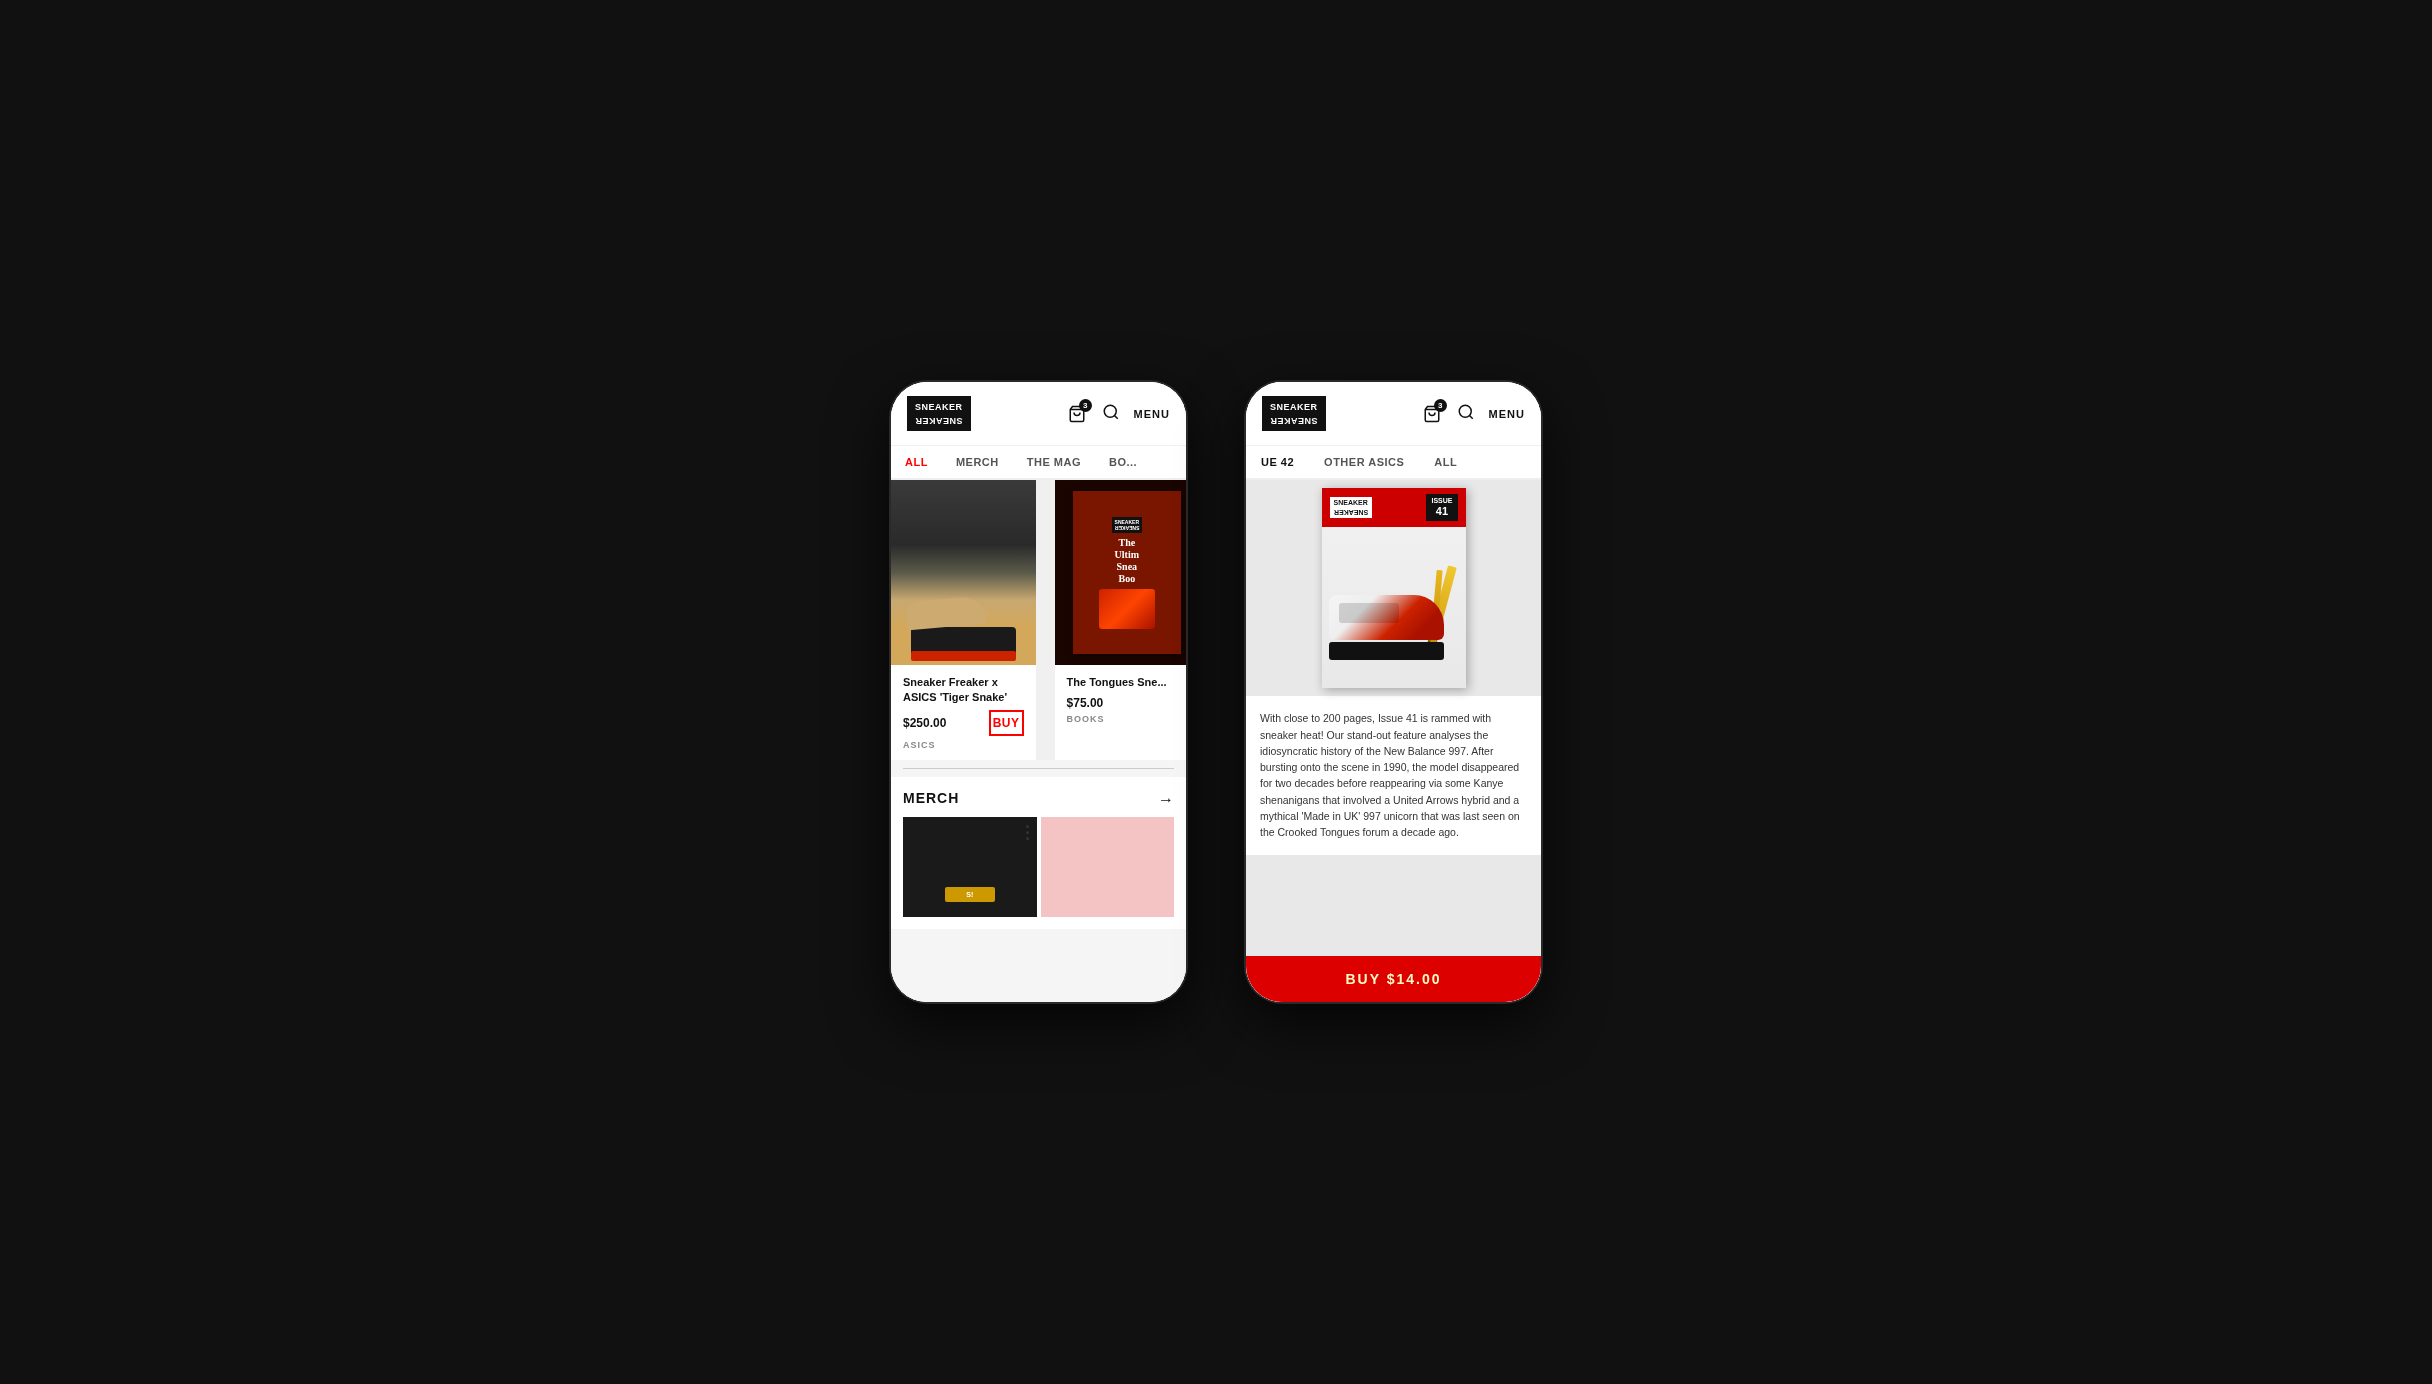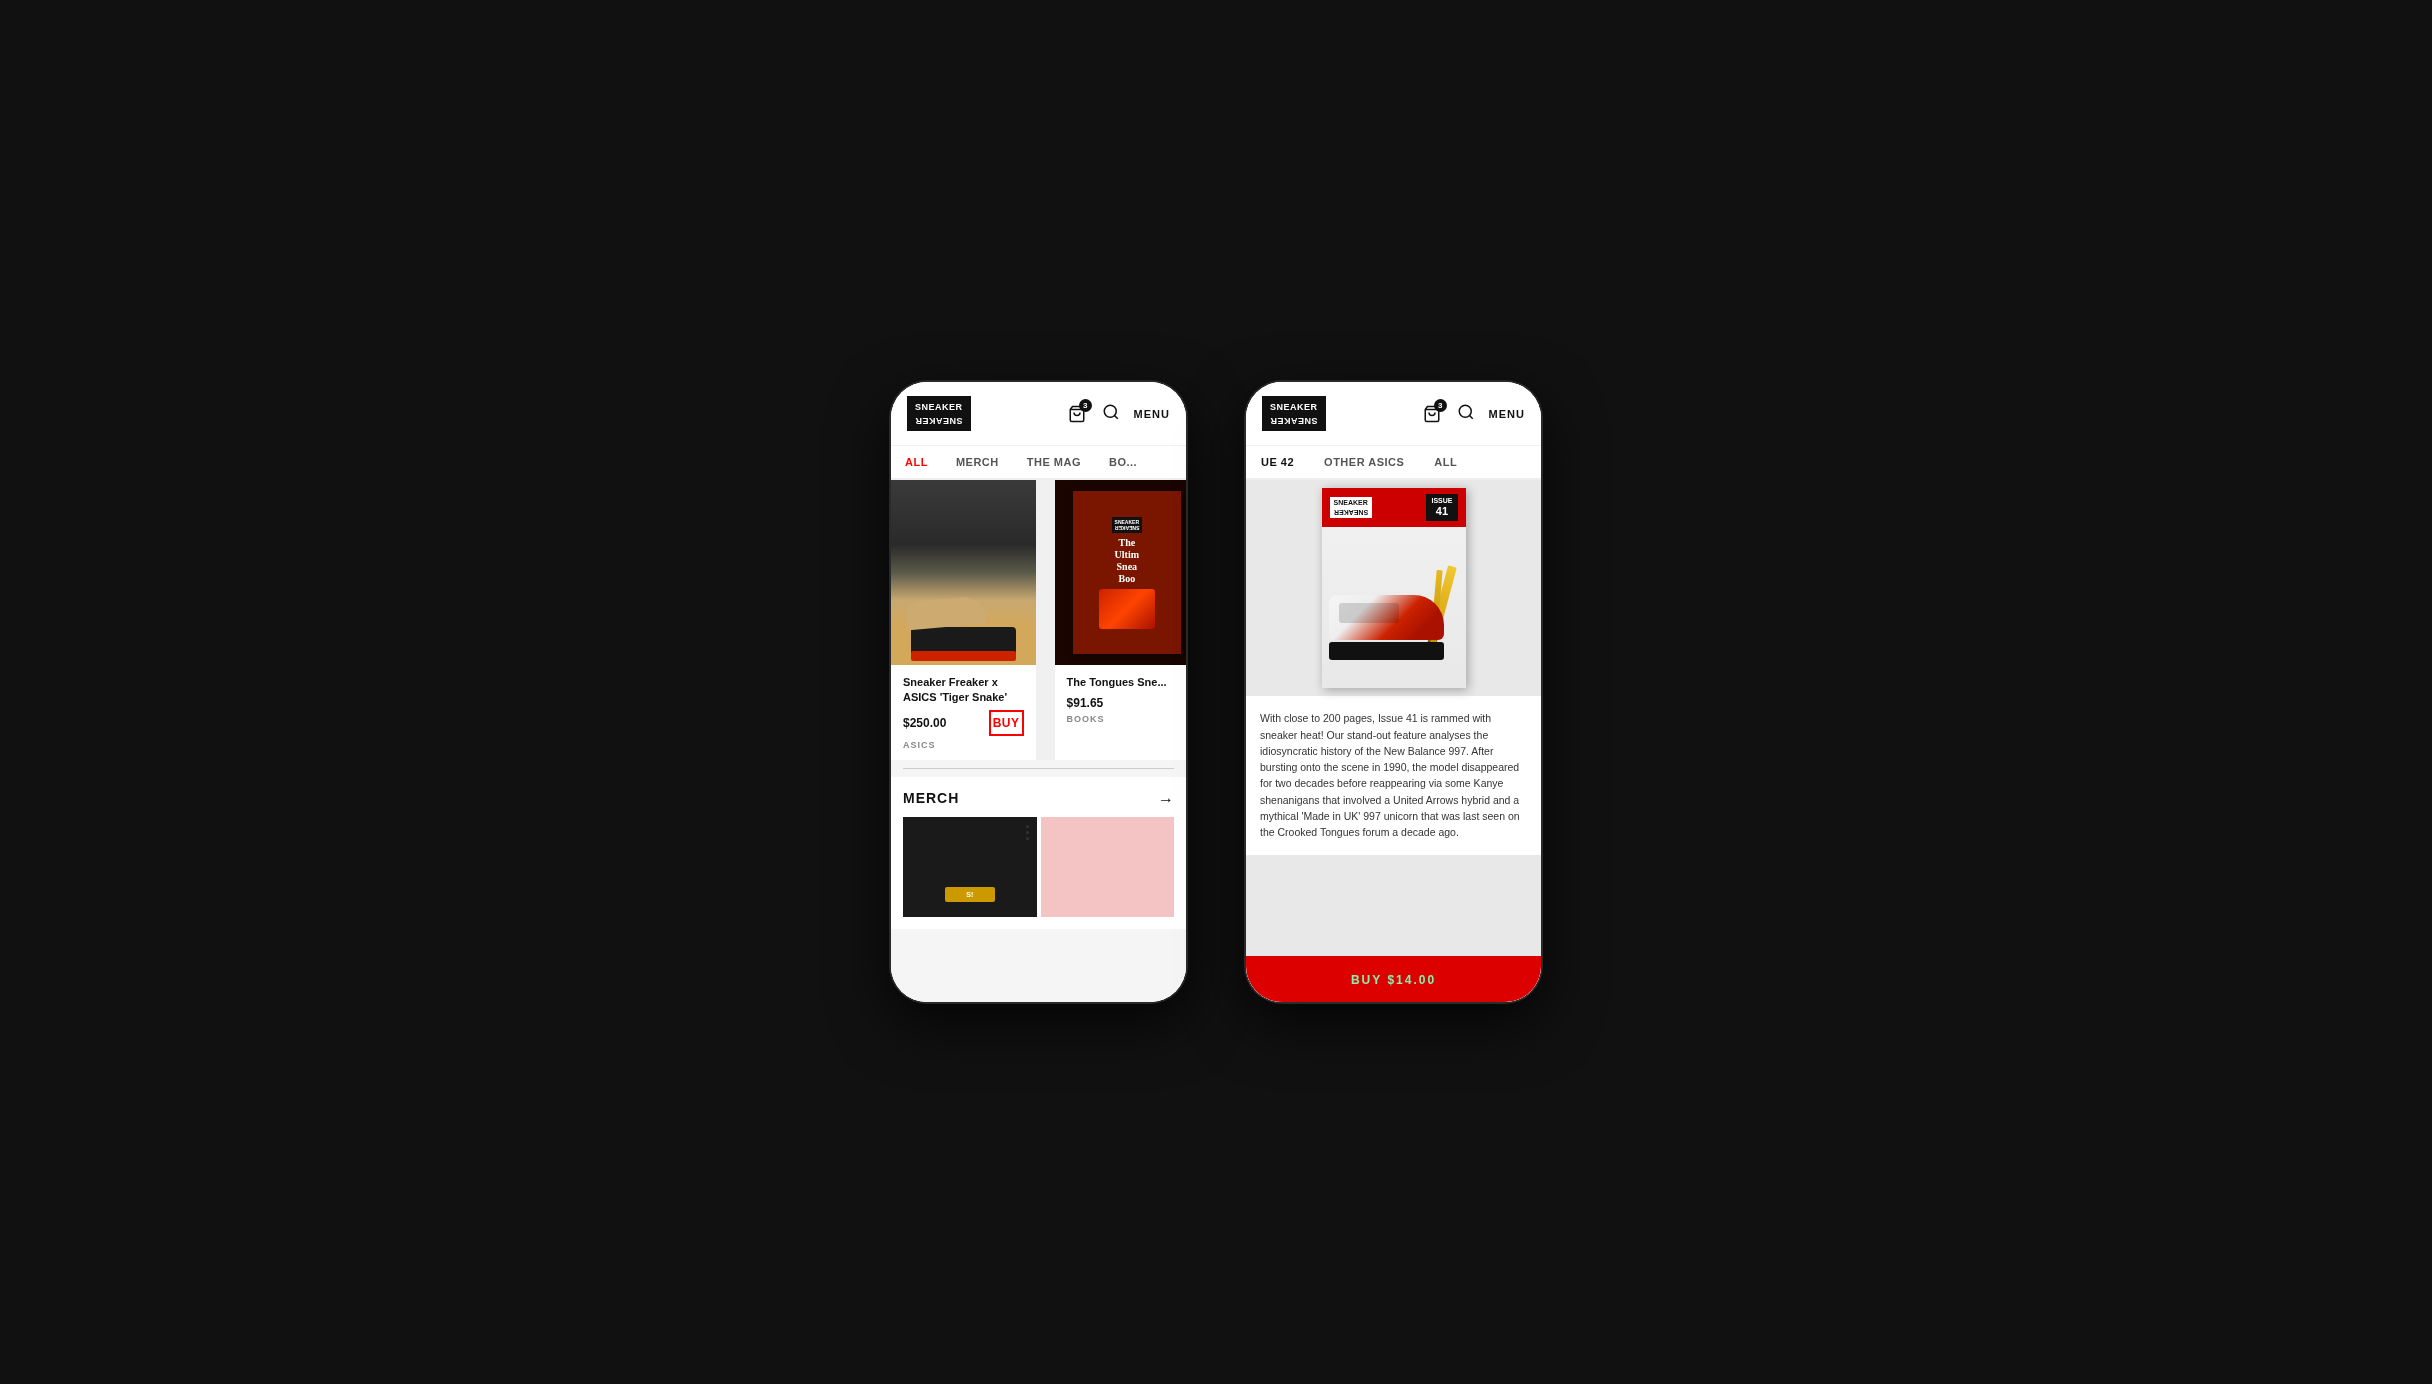--- a/index.html
+++ b/index.html
@@ -305,22 +305,22 @@
       background: #dd0000;
       padding: 14px;
       text-align: center;
       position: absolute;
       bottom: 0;
       left: 0;
       right: 0;
     }
 
     .buy-footer-text {
-      color: #86efac;
-      font-size: 12px;
+      color: #fef9c3;
+      font-size: 14px;
       font-weight: 900;
       letter-spacing: 2px;
       font-family: 'Arial Black', sans-serif;
     }
 
     .phone2-inner {
       height: 620px;
       display: flex;
       flex-direction: column;
       overflow: hidden;
@@ -464,21 +464,21 @@
                   <span style="color:#fff;font-size:5px;font-weight:900;font-family:Arial Black,sans-serif;display:block;line-height:1.2;transform:scaleX(-1) scaleY(-1);">SNEAKER</span>
                 </div>
                 <div style="color:#fff;font-size:10px;font-weight:900;line-height:1.2;text-align:center;font-family:Georgia,serif;">The<br>Ultim<br>Snea<br>Boo</div>
                 <div style="width:60%;height:40px;margin-top:4px;background:linear-gradient(135deg,#cc2200,#ff4400,#aa1100);border-radius:3px;"></div>
               </div>
             </div>
           </div>
           <div class="product-info">
             <div class="product-name">The Tongues Sne...</div>
             <div class="product-price-row">
-              <span class="product-price">$91.65</span>
+              <span class="product-price">$75.00</span>
             </div>
             <div class="product-brand">BOOKS</div>
           </div>
         </div>
       </div>
 
       <div style="height:1px;background:#cccccc;margin:8px 12px;"></div>
 
       <div class="merch-section">
         <div class="merch-header">

